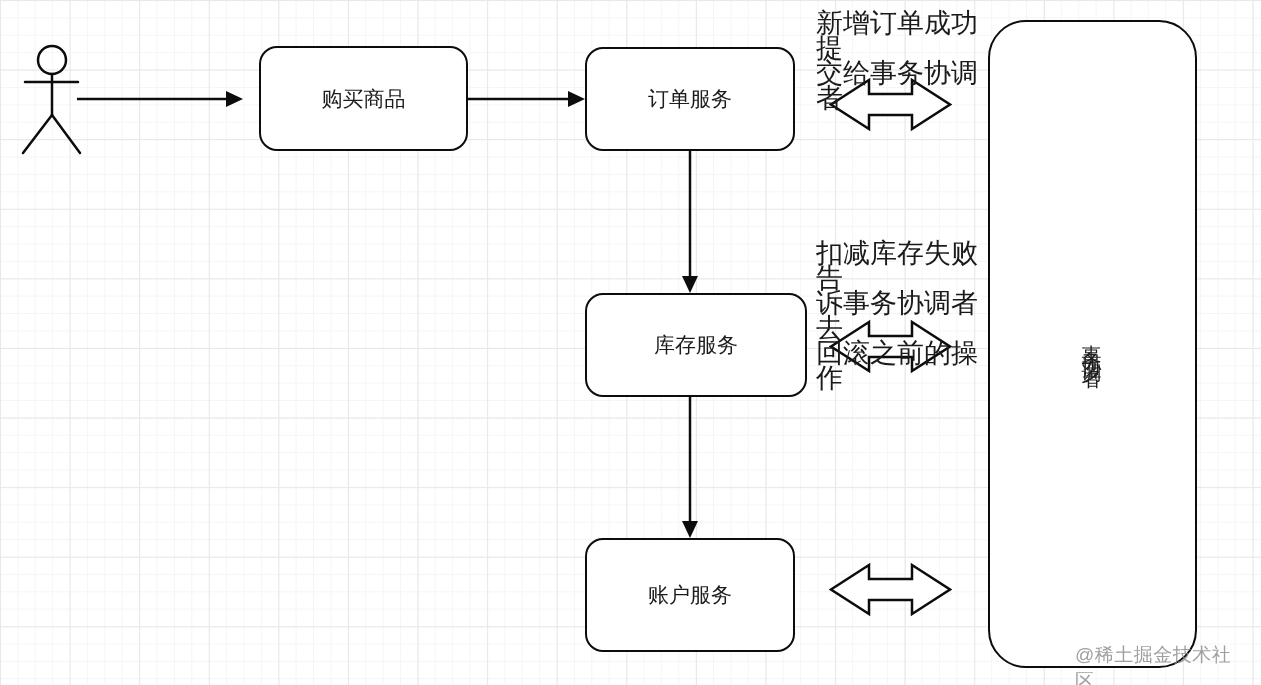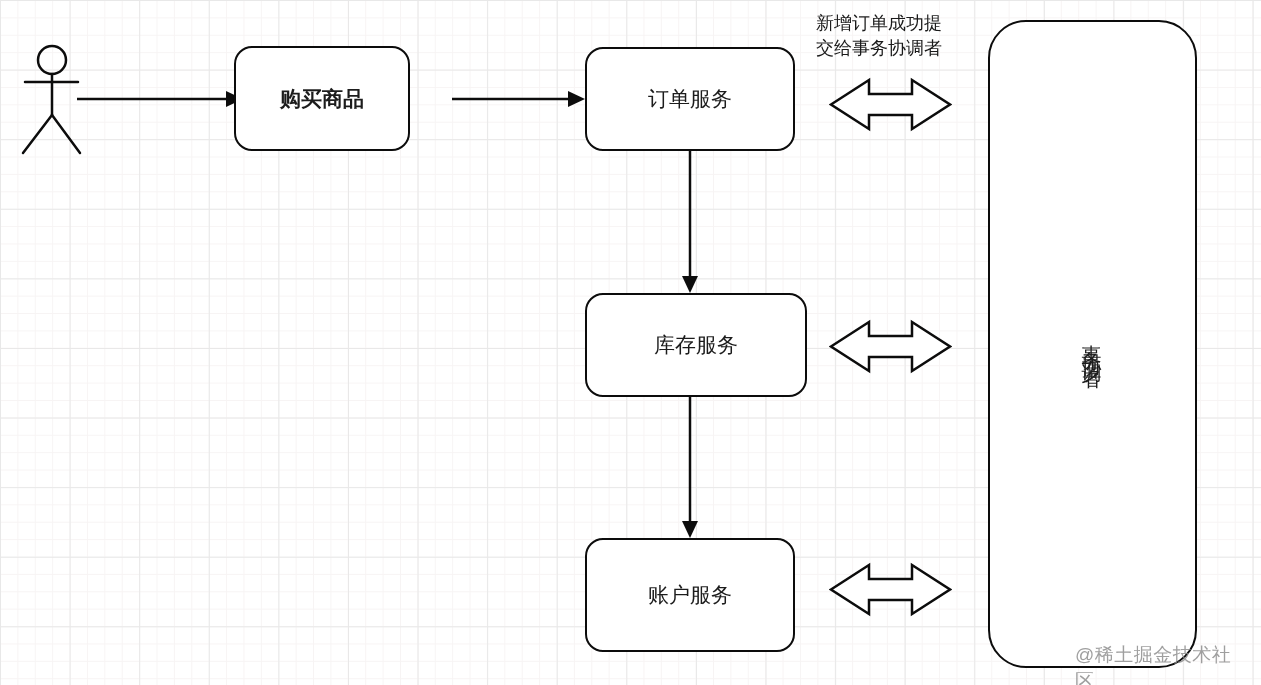--- a/index.html
+++ b/index.html
@@ -22,37 +22,37 @@
   .layer { position: absolute; left: 0; top: 0; pointer-events: none; }
   .node {
     position: absolute;
     background: #ffffff;
     border: 2.5px solid #0c0c0c;
     border-radius: 18px;
     display: flex; align-items: center; justify-content: center;
     font-size: 21px; color: #1c1c1c;
     box-sizing: border-box;
   }
-  .node-buy   { left: 234px; top: 46px;  width: 176px; height: 105px; font-weight: bold; }
+  .node-buy   { left: 259px; top: 46px;  width: 209px; height: 105px; }
   .node-order { left: 585px; top: 47px;  width: 210px; height: 104px; }
   .node-stock { left: 585px; top: 293px; width: 222px; height: 104px; }
   .node-acct  { left: 585px; top: 538px; width: 210px; height: 114px; }
   .node-coord {
     left: 988px; top: 20px; width: 209px; height: 648px;
     border-radius: 38px;
   }
   .vertical-label {
     writing-mode: vertical-rl;
     text-orientation: upright;
     letter-spacing: 6px;
     font-size: 20px;
   }
   .annotation {
     position: absolute;
-    font-size: 18px; line-height: 25px;
+    font-size: 27px; line-height: 25px;
     color: #1a1a1a;
     white-space: pre-line;
   }
   .ann-1 { left: 816px; top: 11px;  width: 170px; }
   .ann-2 { left: 816px; top: 241px; width: 170px; }
   .dbl-arrow { position: absolute; width: 123px; height: 55px; }
   .dbl-1 { left: 829px; top: 77px; }
   .dbl-2 { left: 829px; top: 319px; }
   .dbl-3 { left: 829px; top: 562px; }
   .actor { position: absolute; left: 8px; top: 40px; width: 90px; height: 125px; }
@@ -115,16 +115,19 @@
   </svg>
   <svg class="dbl-arrow dbl-2" viewBox="0 0 123 55">
     <polygon points="2,27.5 40,3 40,17 83,17 83,3 121,27.5 83,52 83,38 40,38 40,52" fill="#ffffff" stroke="#0c0c0c" stroke-width="2.5" stroke-linejoin="miter"></polygon>
   </svg>
   <svg class="dbl-arrow dbl-3" viewBox="0 0 123 55">
     <polygon points="2,27.5 40,3 40,17 83,17 83,3 121,27.5 83,52 83,38 40,38 40,52" fill="#ffffff" stroke="#0c0c0c" stroke-width="2.5" stroke-linejoin="miter"></polygon>
   </svg>
 
   <div class="annotation ann-1">新增订单成功提
 交给事务协调者</div>
+  <div class="annotation ann-2">扣减库存失败告
+诉事务协调者去
+回滚之前的操作</div>
 
   <div class="watermark">@稀土掘金技术社区</div>
 
 </div>
 
 </body></html>

